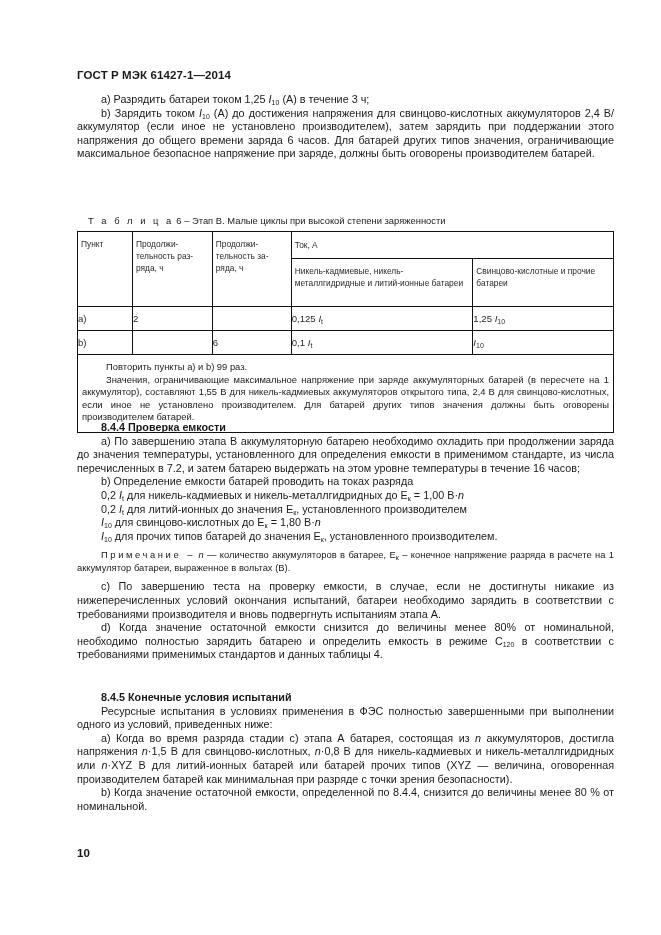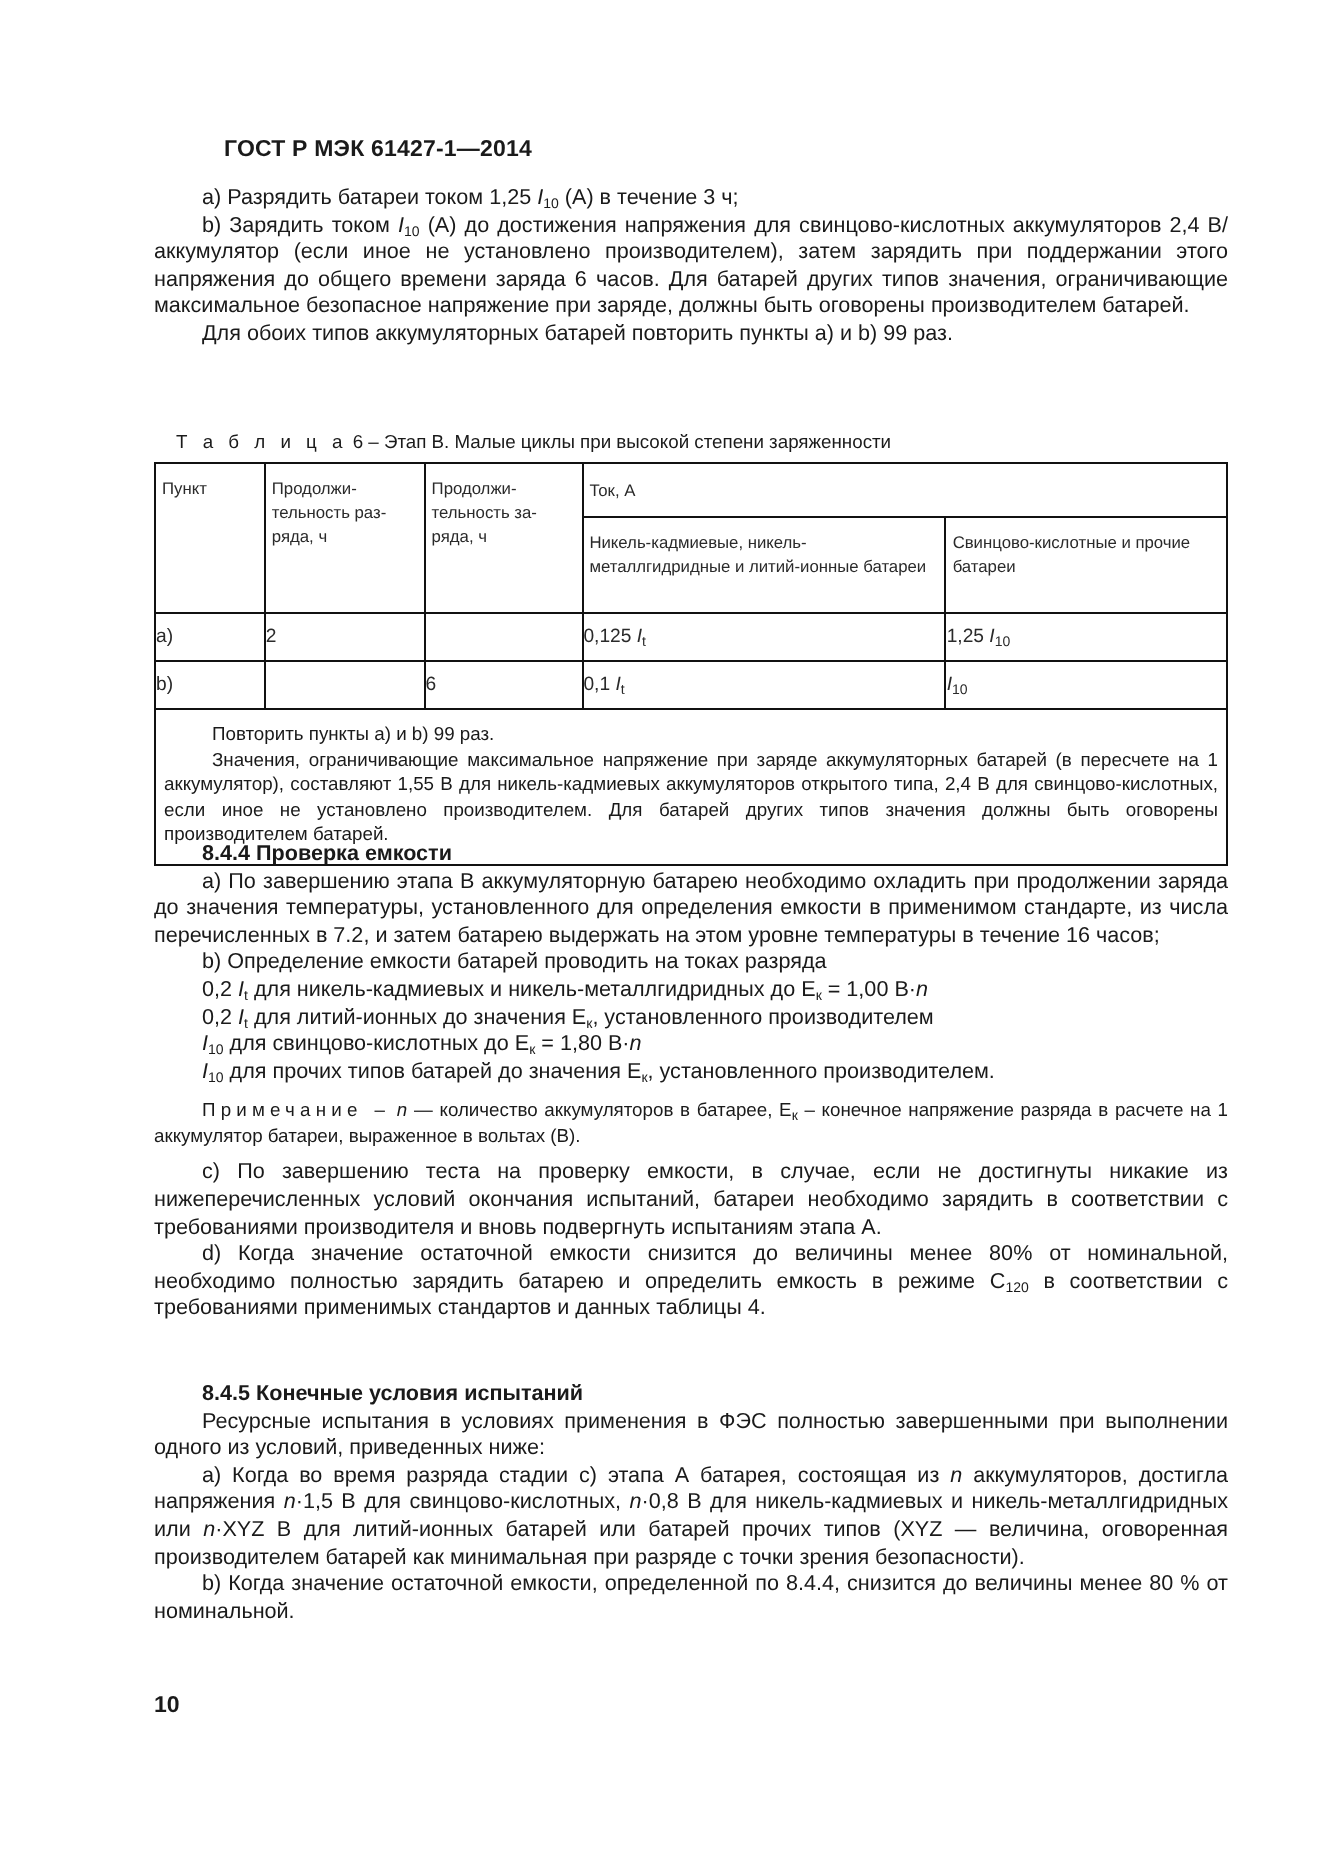--- a/index.html
+++ b/index.html
@@ -2,21 +2,21 @@
 <html><head>
 <meta charset="utf-8">
 <style>
   html, body { margin: 0; padding: 0; background: #ffffff; }
   body {
     width: 661px; height: 935px; position: relative; overflow: hidden;
     font-family: "Liberation Sans", sans-serif; color: #1a1a1a;
   }
   .page-header {
     position: absolute; left: 77px; top: 69px;
-    font-size: 11.5px; font-weight: bold; letter-spacing: 0.1px; margin-left: 35px;
+    font-size: 11.5px; font-weight: bold; letter-spacing: 0.1px;
   }
   .body-block {
     position: absolute; left: 77px; width: 537px;
     font-size: 10.8px; line-height: 13.6px; text-align: justify;
   }
   .p { margin: 0; }
   .ind { text-indent: 24px; }
   .heading { font-weight: bold; text-indent: 24px; margin: 0; }
   .note-label { letter-spacing: 2.6px; }
   .it { font-style: italic; }
@@ -49,21 +49,20 @@
   }
 </style>
 </head>
 <body>
 
 <div class="page-header">ГОСТ Р МЭК 61427-1—2014</div>
 
 <div class="body-block" style="top:93px;">
   <p class="p ind"><span>а) Разрядить батареи током 1,25 </span><span class="it">I</span><sub>10</sub><span> (А) в течение 3 ч;</span></p>
   <p class="p ind"><span>b) Зарядить током </span><span class="it">I</span><sub>10</sub><span> (А) до достижения напряжения для свинцово-кислотных аккумуляторов 2,4 В/аккумулятор (если иное не установлено производителем), затем зарядить при поддержании этого напряжения до общего времени заряда 6 часов. Для батарей других типов значения, ограничивающие максимальное безопасное напряжение при заряде, должны быть оговорены производителем батарей.</span></p>
-  <p class="p ind">Для обоих типов аккумуляторных батарей повторить пункты а) и b) 99 раз.</p>
 </div>
 
 <div class="table-caption"><span class="spaced">Т а б л и ц а</span><span> 6 – Этап В. Малые циклы при высокой степени заряженности</span></div>
 
 <table class="t6">
   <colgroup>
     <col style="width:55px">
       <col style="width:80px">
       <col style="width:79px">
       <col style="width:182px">

